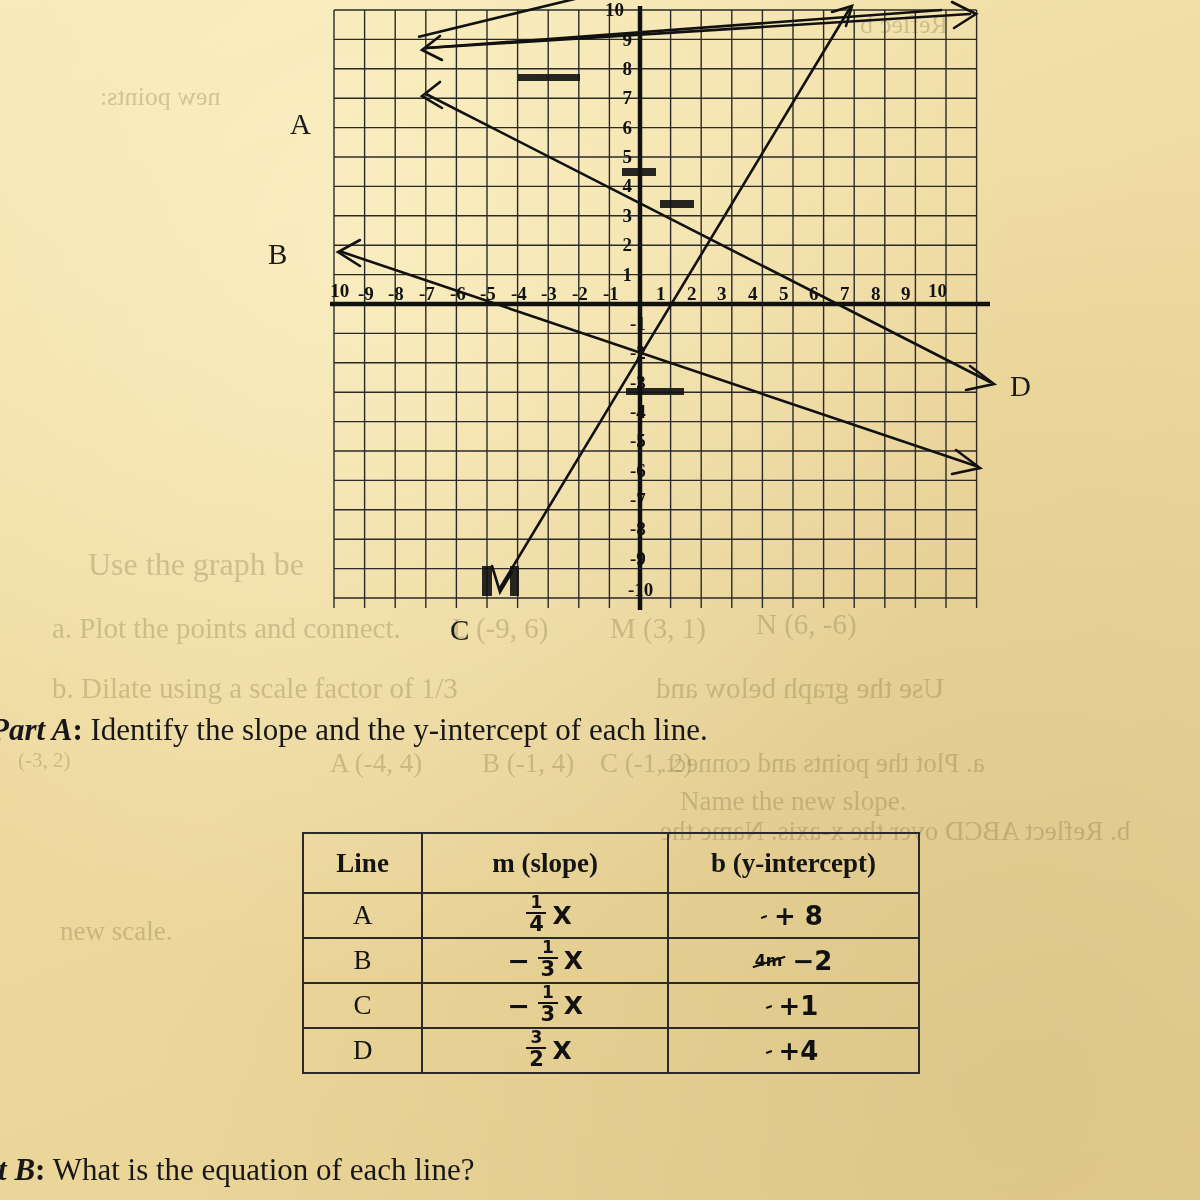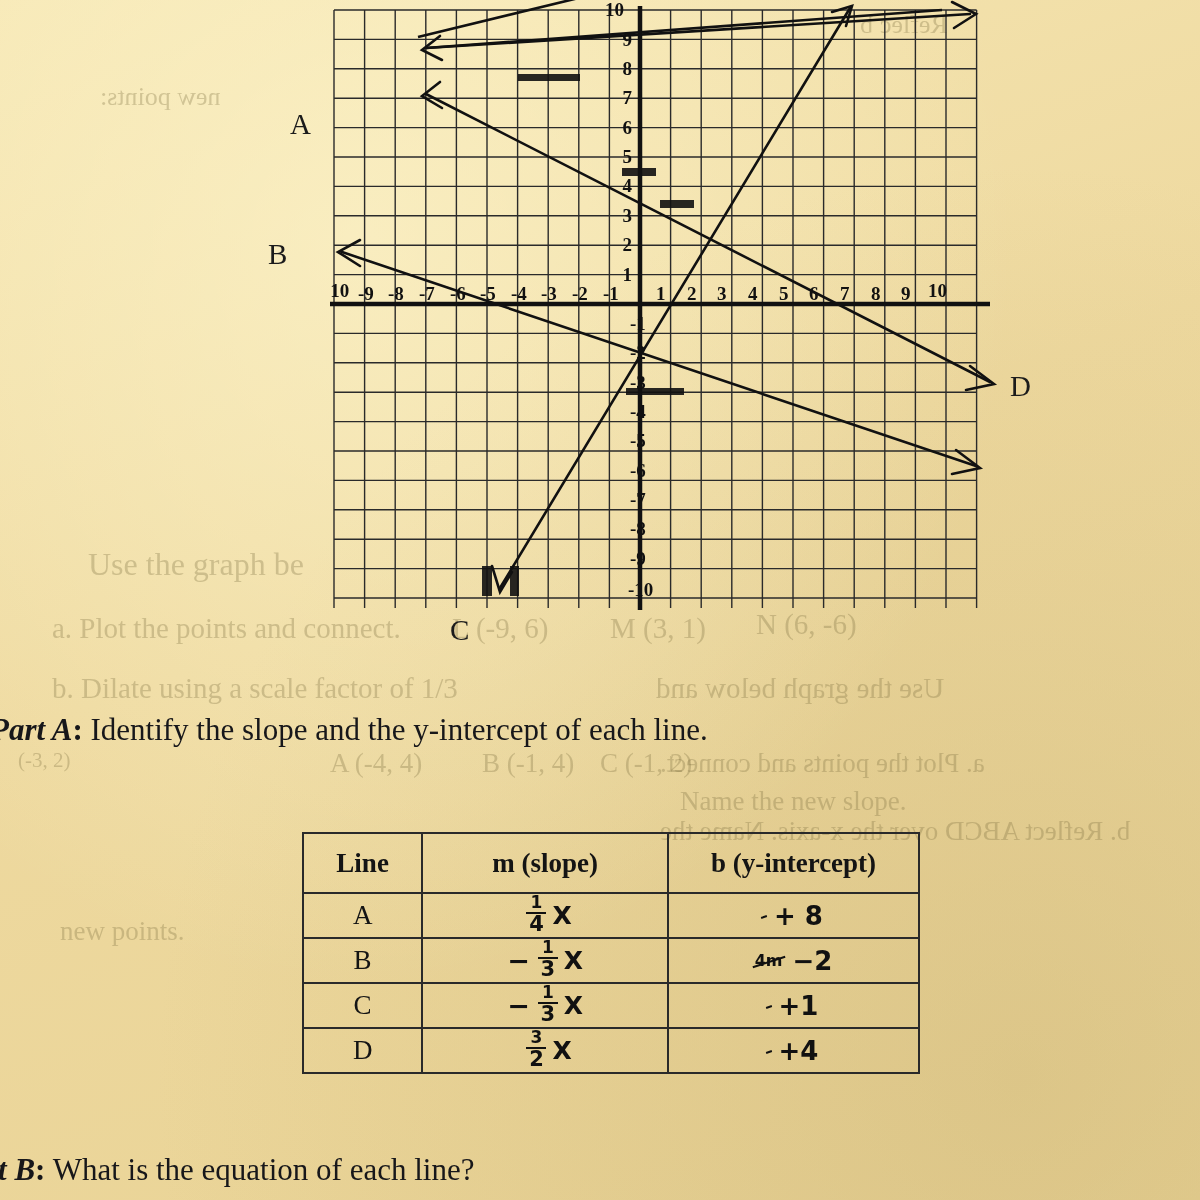--- a/index.html
+++ b/index.html
@@ -148,21 +148,21 @@
   <div class="ghost" style="left:756px;top:608px;font-size:29px;">N (6, -6)</div>
   <div class="ghost" style="left:52px;top:672px;font-size:29px;">b.  Dilate using a scale factor of 1/3</div>
   <div class="ghost ghost-rev" style="left:656px;top:672px;font-size:29px;">Use the graph below and</div>
   <div class="ghost" style="left:18px;top:748px;font-size:21px;">(-3, 2)</div>
   <div class="ghost" style="left:330px;top:748px;font-size:27px;">A (-4, 4)</div>
   <div class="ghost" style="left:470px;top:748px;font-size:27px;margin-left:12px;">B (-1, 4)</div>
   <div class="ghost" style="left:600px;top:748px;font-size:27px;">C (-1, 2)</div>
   <div class="ghost ghost-rev" style="left:660px;top:748px;font-size:27px;">a.  Plot the points and connect.</div>
   <div class="ghost" style="left:680px;top:786px;font-size:27px;">Name the new slope.</div>
   <div class="ghost ghost-rev" style="left:660px;top:816px;font-size:27px;">b.  Reflect ABCD over the x-axis. Name the</div>
-  <div class="ghost" style="left:60px;top:916px;font-size:27px;">new points.</div>
+  <div class="ghost" style="left:60px;top:916px;font-size:27px;">new scale.</div>
 </div>
 
 <div id="graph-area">
   <svg id="graph-svg" width="672" height="616" viewBox="0 0 672 616">
 
     <g stroke="#2a2a2a" stroke-width="1.4" fill="none">
 
       <line x1="4" y1="10" x2="4" y2="608"></line>
       <line x1="34.6" y1="10" x2="34.6" y2="608"></line>
       <line x1="65.2" y1="10" x2="65.2" y2="608"></line>

